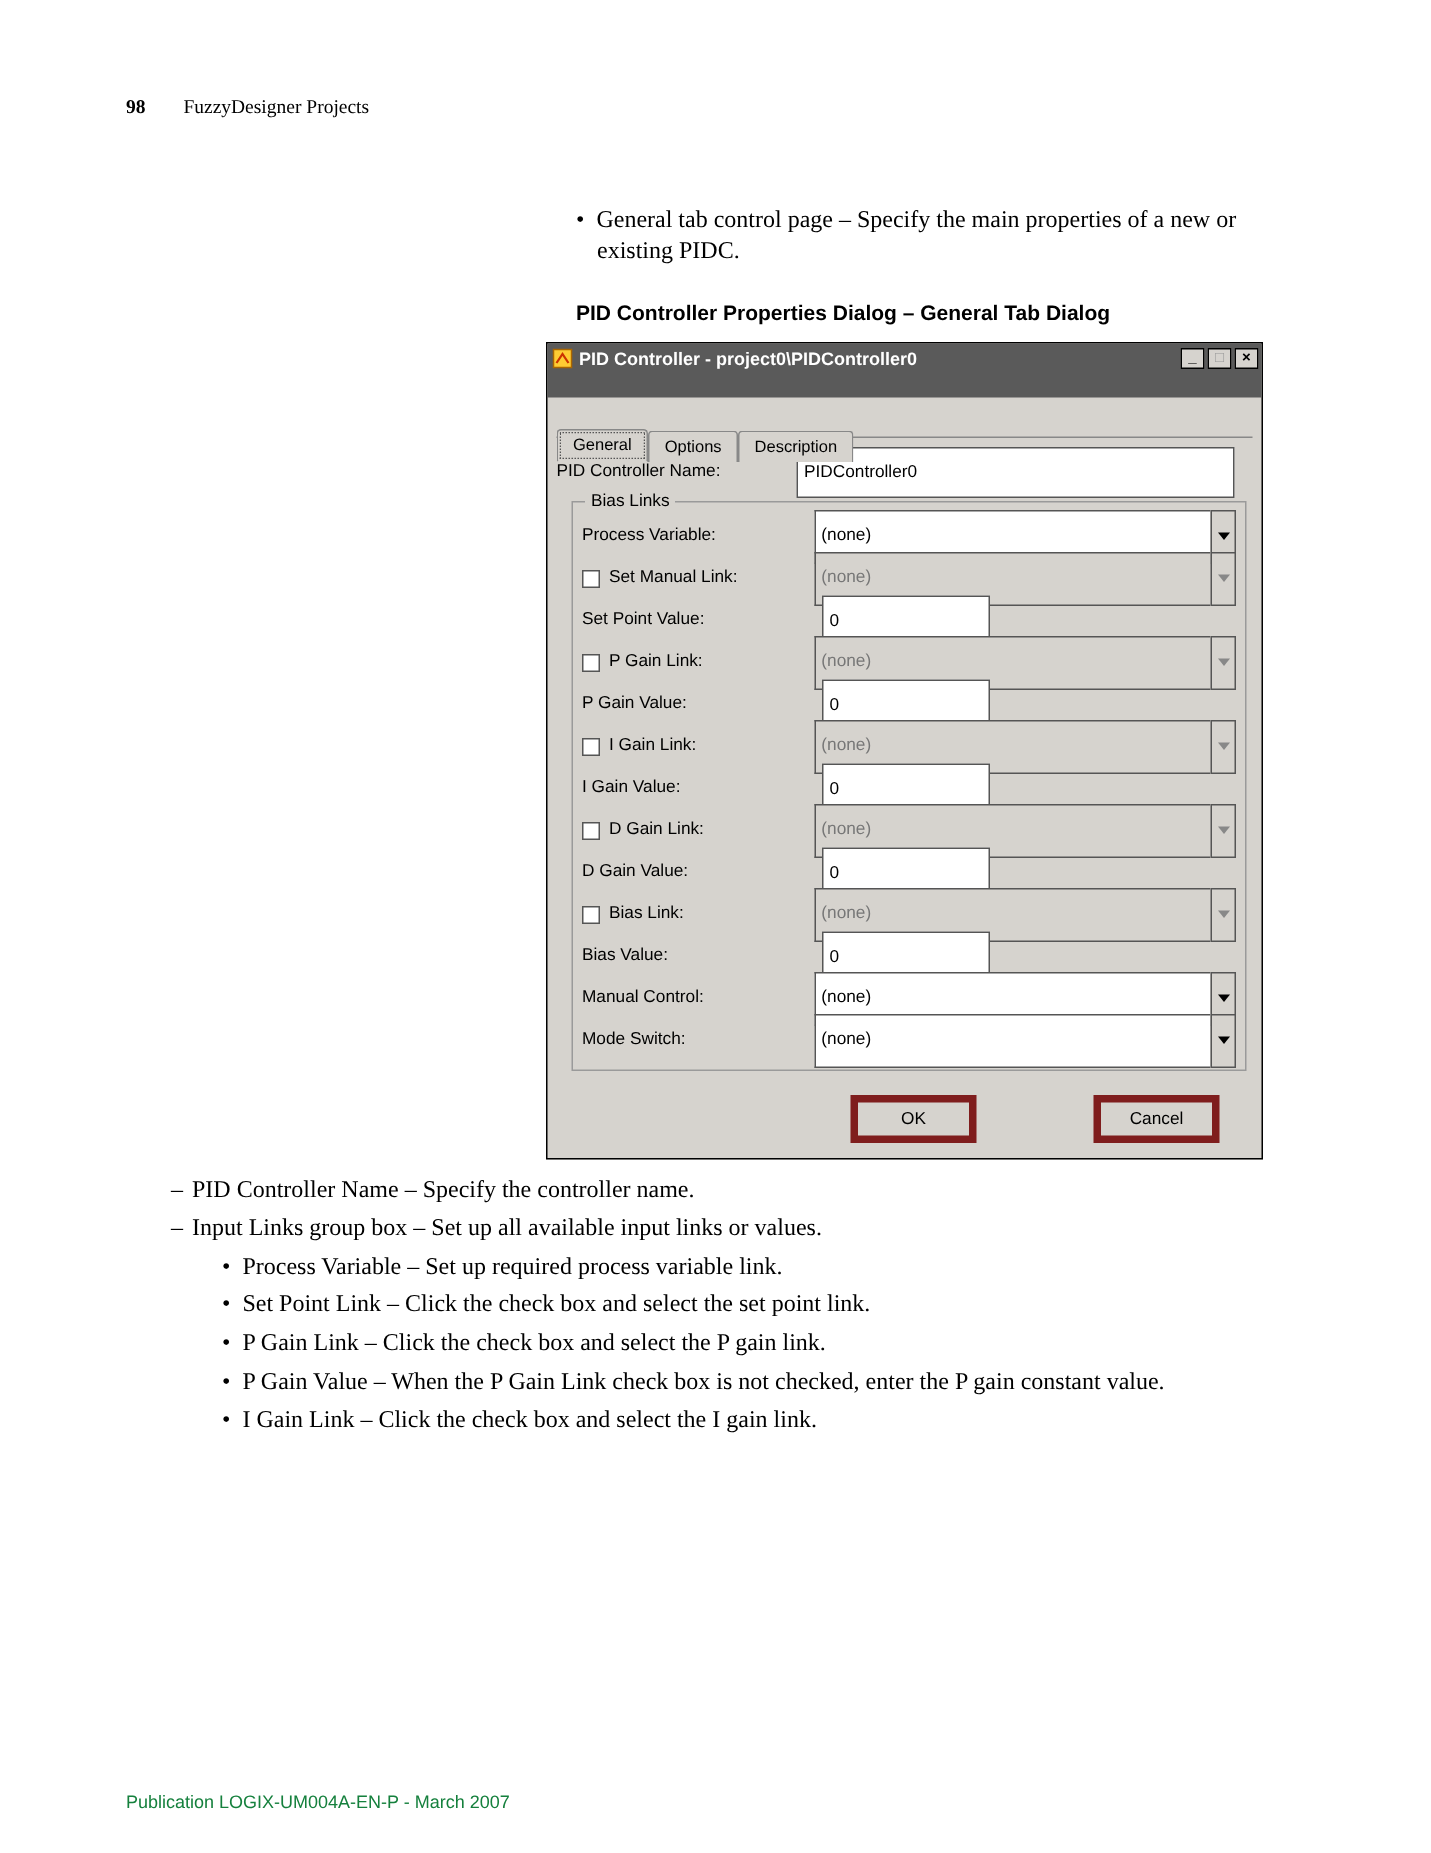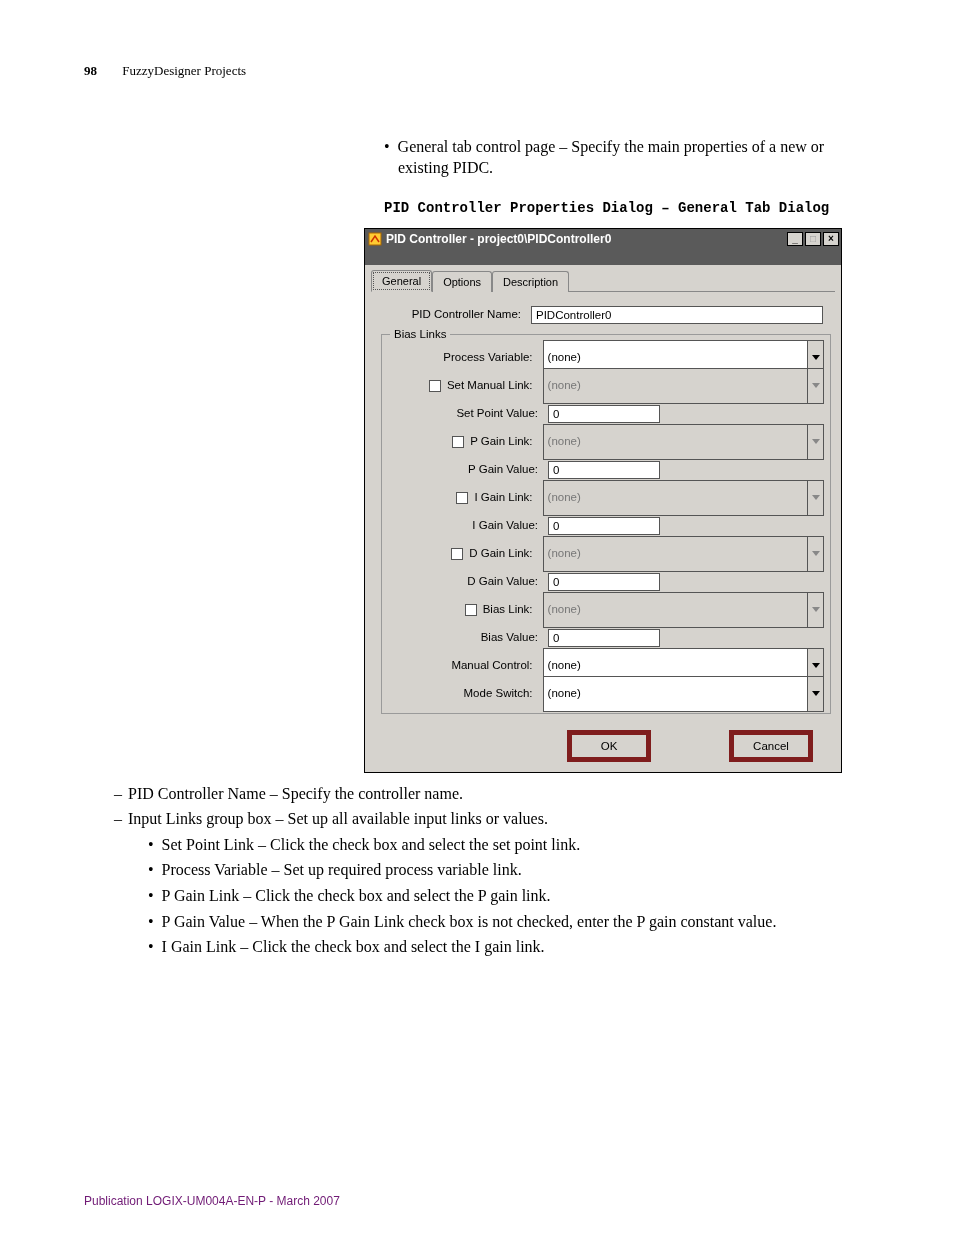--- a/index.html
+++ b/index.html
@@ -3,39 +3,39 @@
 <meta charset="utf-8">
 <style>
   html,body{margin:0;padding:0;background:#fff;color:#000;font-family:Georgia,'Times New Roman',serif;font-size:16px;line-height:1.35}
   .page{width:954px;height:1235px;margin:0 auto;position:relative;box-sizing:border-box;padding:62px 80px 0 84px}
   .hdr{font-family:Liberation Serif, serif;font-size:13px;margin-bottom:56px}
   .hdr .pg{font-weight:bold;margin-right:22px}
   .body-col{margin-left:300px}
   .intro{margin:0 0 20px 0}
   .intro-indent{text-indent:-14px;padding-left:14px}
   .bullet-dot::before{content:"\2022";margin-right:8px}
-  .figcap{font-family:Liberation Mono, monospace;font-weight:bold;font-size:14px;margin:12px 0 10px 0}
+  .figcap{font-family:Liberation Sans, sans-serif;font-weight:bold;font-size:14px;margin:12px 0 10px 0}
   
   .dlg-wrap{margin-left:280px}
   .dlg{width:476px;background:#d6d3ce;border:1px solid #000;font-family:Tahoma,Arial,sans-serif;font-size:11.5px;color:#000}
   .titlebar{display:flex;align-items:center;height:20px;background:#5a5a5a;color:#fff;font-weight:bold;font-size:12px;padding:0 2px 16px 3px}
   .titlebar .appicon{width:14px;height:14px;margin-right:4px;display:inline-block}
   .titlebar .appicon svg{display:block}
   .titlebar .spacer{flex:1}
   .winbtn{width:16px;height:14px;background:#d6d3ce;border:1px solid #000;margin-left:2px;display:flex;align-items:center;justify-content:center;font-size:10px;font-weight:bold;color:#000;box-sizing:border-box}
   .dlg-inner{padding:4px 6px 8px 6px}
   
   .tabs{display:flex;align-items:flex-end;height:22px;border-bottom:1px solid #888;margin-bottom:10px}
-  .tab{padding:3px 10px 2px 10px;border:1px solid #888;border-bottom:none;border-top-left-radius:3px;border-top-right-radius:3px;background:#d6d3ce;margin-right:0;font-size:11px;position:relative;top:1px}
+  .tab{padding:3px 10px 2px 10px;border:1px solid #888;border-bottom:none;border-top-left-radius:3px;border-top-right-radius:3px;background:#d6d3ce;margin-right:0;font-size:11px;position:relative;top:17px}
   .tab.active{background:#d6d3ce;border-bottom:1px solid #d6d3ce;outline:1px dotted #555;outline-offset:-3px}
   
   .row{display:flex;align-items:center;height:26px;margin:2px 0}
-  .row .lbl{width:150px;text-align:right;padding-right:10px;display:flex;justify-content:flex-end;align-items:center;gap:6px}
+  .row .lbl{width:150px;text-align:right;padding-right:10px;display:flex;align-items:center;gap:6px}
   .cb{width:12px;height:12px;border:1px solid #555;background:#fff;display:inline-block;box-sizing:border-box}
-  .tinput{height:18px;border:1px solid #555;background:#fff;padding:0 4px;font:11.5px Tahoma,Arial,sans-serif;box-sizing:border-box}
+  .tinput{height:18px;border:1px solid #555;background:#fff;padding:16px 4px;font:11.5px Tahoma,Arial,sans-serif;box-sizing:border-box}
   .tinput.wide{width:292px}
   .tinput.num{width:112px}
   .combo{display:flex;width:292px;height:36px}
   .combo .ctext{flex:1;border:1px solid #555;border-right:none;background:#fff;padding:0 4px;display:flex;align-items:center;font-size:11.5px;box-sizing:border-box}
   .combo.disabled .ctext{background:#d6d3ce;color:#777}
   .combo .cbtn{width:17px;border:1px solid #555;background:#d6d3ce;display:flex;align-items:center;justify-content:center;box-sizing:border-box}
   .combo .cbtn::after{content:"";border-left:4px solid transparent;border-right:4px solid transparent;border-top:5px solid #000}
   .combo.disabled .cbtn::after{border-top-color:#888}
   
   .fs{border:1px solid #9a9a9a;margin:6px 4px 10px 10px;padding:8px 6px 4px 6px;position:relative}
@@ -43,21 +43,21 @@
   
   .dlg-btns{display:flex;justify-content:flex-end;gap:78px;padding:6px 22px 2px 0}
   .dbtn{width:74px;height:22px;border:5px solid #7f1d1d;background:#d6d3ce;font:11.5px Tahoma,Arial,sans-serif;display:flex;align-items:center;justify-content:center}
   
   .desc{margin:10px 0 0 0}
   .desc ul{list-style:none;margin:0;padding:0}
   .lvl1{margin:0 0 4px 30px;text-indent:-14px;padding-left:14px}
   .lvl1::before{content:"\2013";margin-right:6px}
   .lvl2{margin:0 0 4px 64px;text-indent:-14px;padding-left:14px}
   .lvl2::before{content:"\2022";margin-right:8px}
-  .footer{position:absolute;bottom:26px;left:84px;font-family:Arial,Helvetica,sans-serif;font-size:12px;color:#701a75}
+  .footer{position:absolute;bottom:26px;left:84px;font-family:Arial,Helvetica,sans-serif;font-size:12px;color:#15803d}
 </style>
 </head>
 <body>
 
 <div class="page">
   <div class="hdr">
     <span class="pg">98</span>
     <span>FuzzyDesigner Projects</span>
   </div>
 
@@ -213,22 +213,22 @@
           <div class="dbtn">Cancel</div>
         </div>
       </div>
     </div>
   </div>
 
   <div class="body-col desc">
     <ul>
       <li class="lvl1">PID Controller Name – Specify the controller name.</li>
       <li class="lvl1">Input Links group box – Set up all available input links or values.</li>
+      <li class="lvl2">Process Variable – Set up required process variable link.</li>
       <li class="lvl2">Set Point Link – Click the check box and select the set point link.</li>
-      <li class="lvl2">Process Variable – Set up required process variable link.</li>
       <li class="lvl2">P Gain Link – Click the check box and select the P gain link.</li>
       <li class="lvl2">P Gain Value – When the P Gain Link check box is not checked, enter the P gain constant value.</li>
       <li class="lvl2">I Gain Link – Click the check box and select the I gain link.</li>
     </ul>
   </div>
 
   <div class="footer">Publication LOGIX-UM004A-EN-P - March 2007</div>
 </div>
 
 </body></html>

